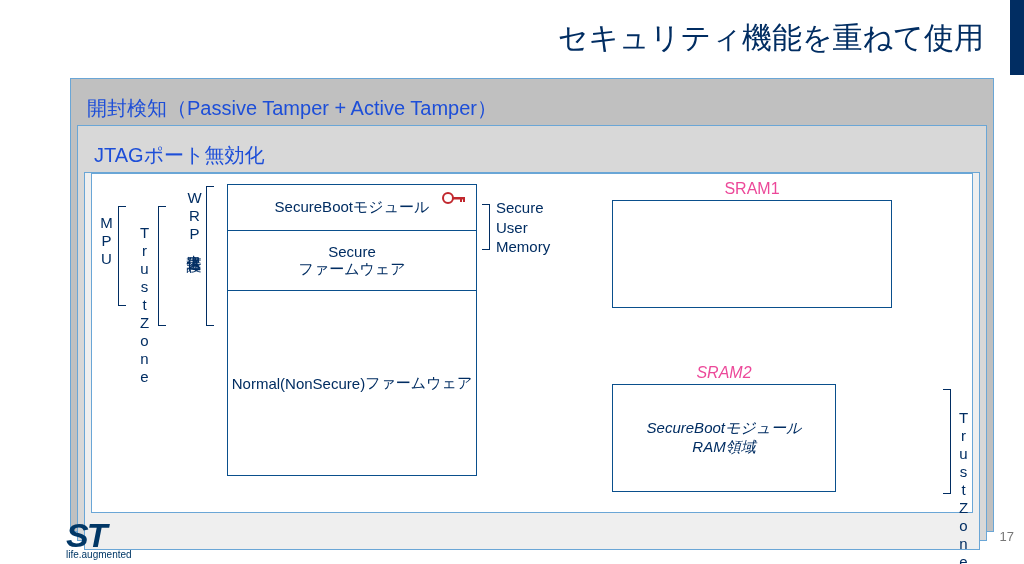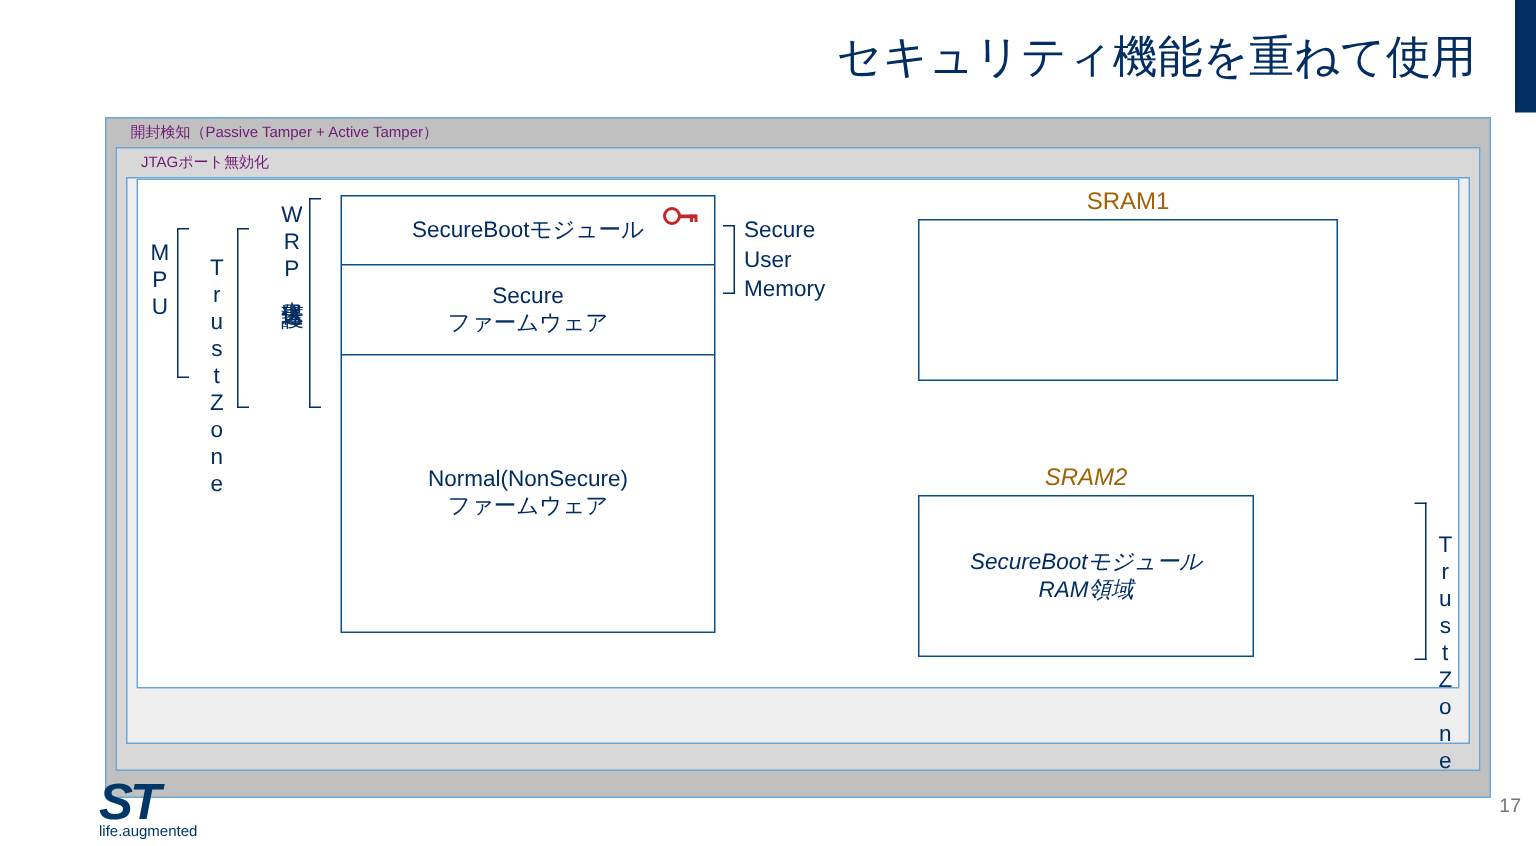--- a/index.html
+++ b/index.html
@@ -32,23 +32,23 @@
     left: 70px;
     top: 78px;
     width: 924px;
     height: 454px;
   }
   .layer {
     border: 1px solid #6aa6d6;
     position: relative;
   }
   .layer-label {
-    font-size: 10px;
-    color: #701a75;
-    padding: 2px 0 3px 10px;
+    font-size: 20px;
+    color: #1d4ed8;
+    padding: 16px 0 3px 10px;
   }
   .layer1 { background: #c0c0c0; padding: 0 6px 6px 6px; height: 100%; }
   .layer2 { background: #d8d8d8; padding: 0 6px 6px 6px; height: calc(100% - 30px); }
   .layer3 { background: #efefef; padding: 0 6px 6px 6px; height: calc(100% - 30px); }
   .layer4 { background: #fff; height: calc(100% - 30px); position: relative; }
 
   .vtext {
     writing-mode: vertical-rl;
     text-orientation: upright;
     font-size: 15px;
@@ -79,21 +79,21 @@
     left: 135px;
     top: 10px;
     width: 250px;
   }
   .flash-title { text-align: center; font-size: 16px; color: #012d62; padding-bottom: 2px; }
   .flash-box { border: 1.5px solid #0a4f8c; }
   .row { border-bottom: 1.5px solid #0a4f8c; text-align: center; font-size: 15px; color: #012d62; display:flex; align-items:center; justify-content:center; position:relative; }
   .row:last-child { border-bottom: none; }
   .r-secureboot { height: 46px; }
   .r-securefw   { height: 60px; flex-direction: column; }
-  .r-normal     { height: 184px; flex-direction: column; }
+  .r-normal     { height: 184px; flex-direction: row; }
 
   .key-icon {
     position: absolute;
     right: 10px;
     top: 6px;
   }
 
   .sum-label {
     position: absolute;
     left: 404px;
@@ -102,21 +102,21 @@
     color: #012d62;
     line-height: 1.3;
   }
 
   .sram1-group {
     position: absolute;
     left: 520px;
     top: 6px;
     width: 280px;
   }
-  .sram-title { text-align: center; font-size: 16px; color: #a16207; padding-bottom: 2px; }
+  .sram-title { text-align: center; font-size: 16px; color: #ec4899; padding-bottom: 2px; }
   .sram-box { border: 1.5px solid #0a4f8c; height: 108px; }
 
   .sram2-group {
     position: absolute;
     left: 520px;
     top: 190px;
     width: 224px;
     font-style: italic;
   }
   .sram2-box { border: 1.5px solid #0a4f8c; height: 108px; display:flex; flex-direction:column; align-items:center; justify-content:center; font-size:15px; color:#012d62; }

